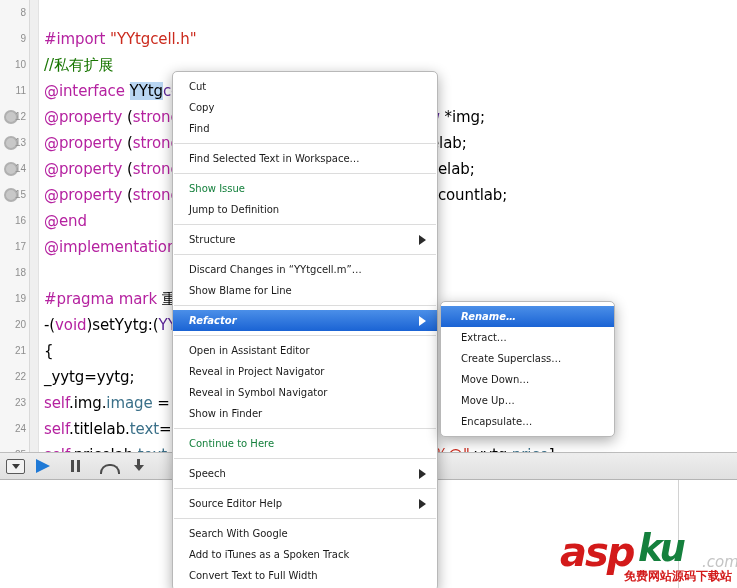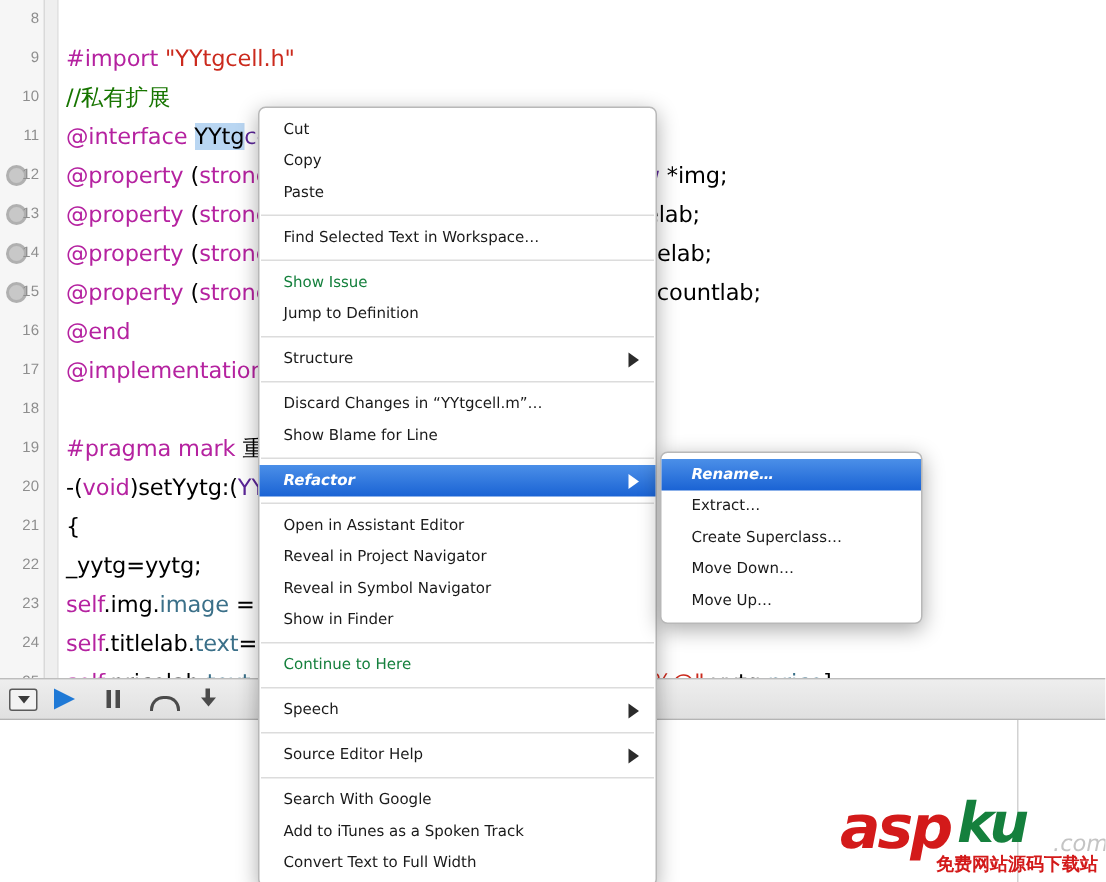--- a/index.html
+++ b/index.html
@@ -388,21 +388,21 @@
   <div class="watermark">
     <span class="wm-asp">asp</span>
     <span class="wm-ku">ku</span>
     <span class="wm-com">.com</span>
     <span class="wm-sub">免费网站源码下载站</span>
   </div>
 
   <div class="ctxmenu" id="ctxmenu">
       <div class="mi"><span>Cut</span></div>
       <div class="mi"><span>Copy</span></div>
-      <div class="mi"><span>Paste</span></div>
+      <div class="mi"><span>Find</span></div>
       <div class="sep"></div>
       <div class="mi"><span>Find Selected Text in Workspace…</span></div>
       <div class="sep"></div>
       <div class="mi disabled"><span>Show Issue</span></div>
       <div class="mi"><span>Jump to Definition</span></div>
       <div class="sep"></div>
       <div class="mi"><span>Structure</span><span class="arrow"></span></div>
       <div class="sep"></div>
       <div class="mi"><span>Discard Changes in “YYtgcell.m”…</span></div>
       <div class="mi"><span>Show Blame for Line</span></div>
@@ -424,15 +424,16 @@
       <div class="mi"><span>Add to iTunes as a Spoken Track</span></div>
       <div class="mi"><span>Convert Text to Full Width</span></div>
     </div>
 
   <div class="submenu" id="submenu">
       <div class="mi hl"><span>Rename…</span></div>
       <div class="mi"><span>Extract…</span></div>
       <div class="mi"><span>Create Superclass…</span></div>
       <div class="mi"><span>Move Down…</span></div>
       <div class="mi"><span>Move Up…</span></div>
+      <div class="mi"><span>Encapsulate…</span></div>
     </div>
 
 </div>
 
 </body></html>

